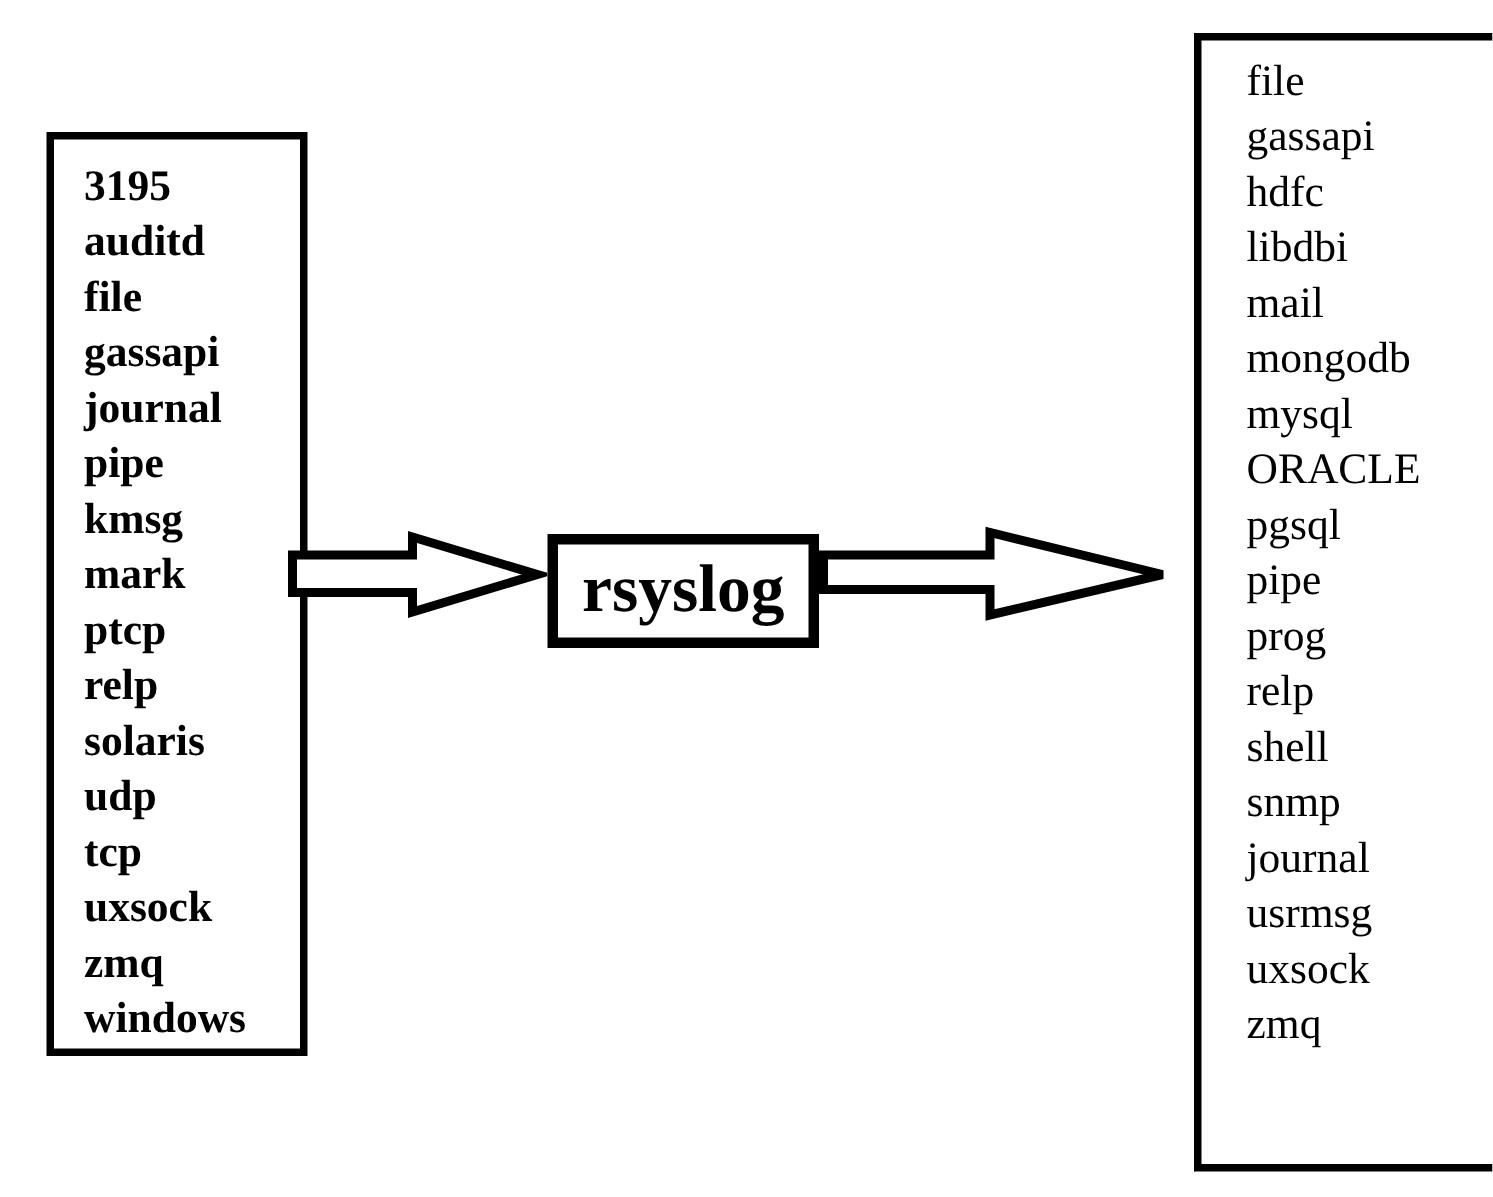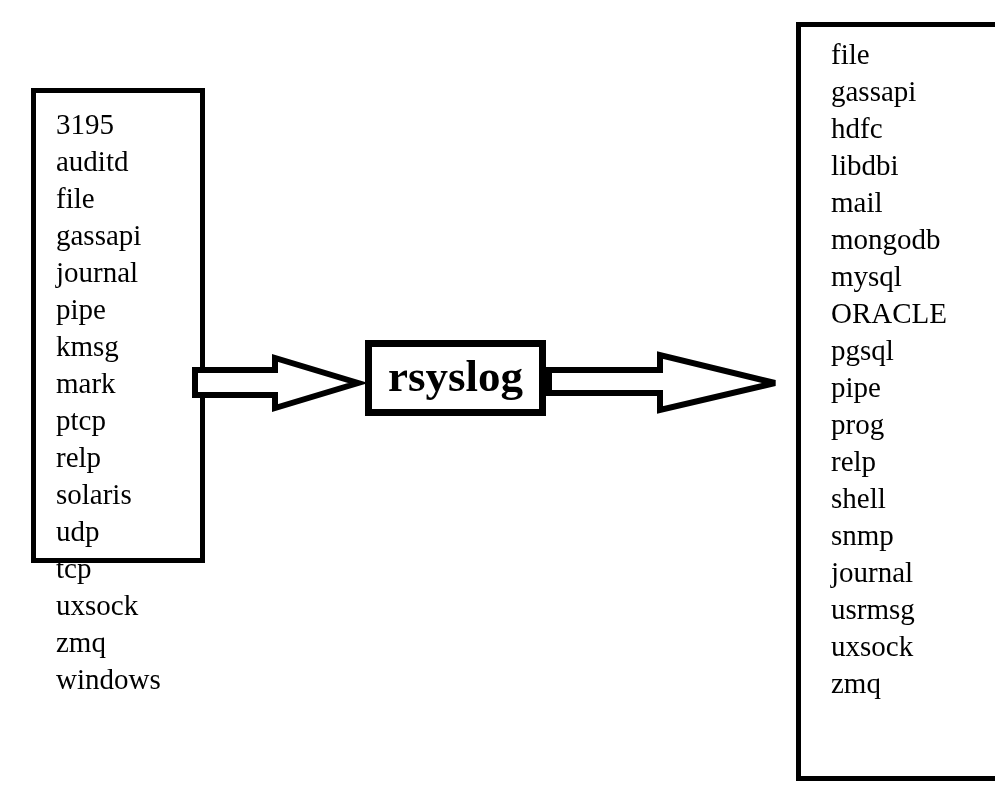--- a/index.html
+++ b/index.html
@@ -20,39 +20,40 @@
     position: absolute;
     box-sizing: border-box;
     border: 5px solid #000000;
     background: #ffffff;
     margin-left: 18px;
   }
   #input-box {
     left: 13px;
     top: 88px;
     width: 174px;
-    height: 475px;
+    height: 616px;
     padding: 13px 0 0 20px;
+    font-weight: bold;
   }
   #output-box {
     left: 778px;
     top: 22px;
     width: 213px;
     height: 759px;
     padding: 9px 0 0 30px;
   }
   .listbox .item {
     font-size: 29px;
     line-height: 37px;
     white-space: nowrap;
   }
   #core-box {
     position: absolute;
     left: 365px;
-    top: 340px;
+    top: 356px;
     width: 181px;
     height: 76px;
     box-sizing: border-box;
     border: 7px solid #000000;
     background: #ffffff;
     display: flex;
     align-items: center;
     justify-content: center;
   }
   #core-box .core-label {

